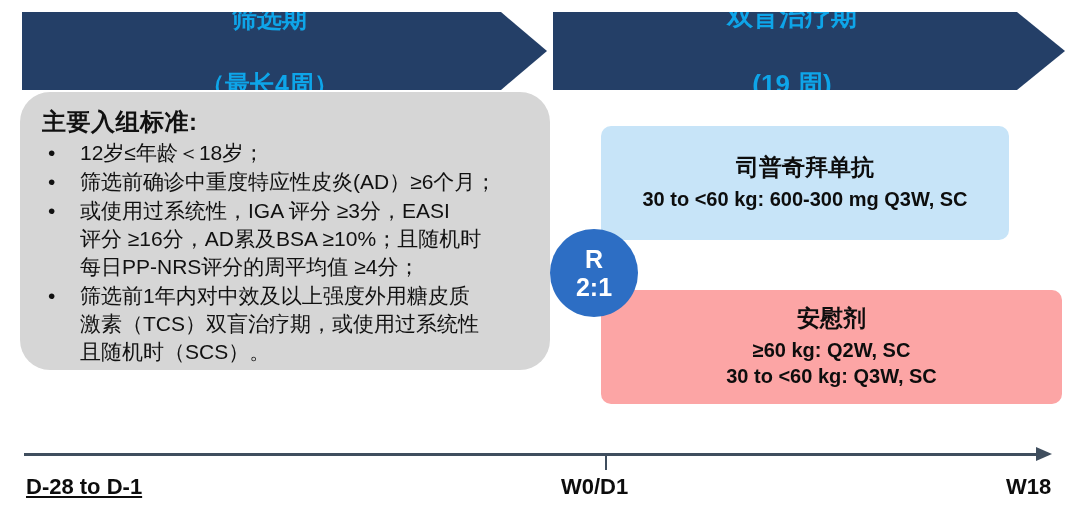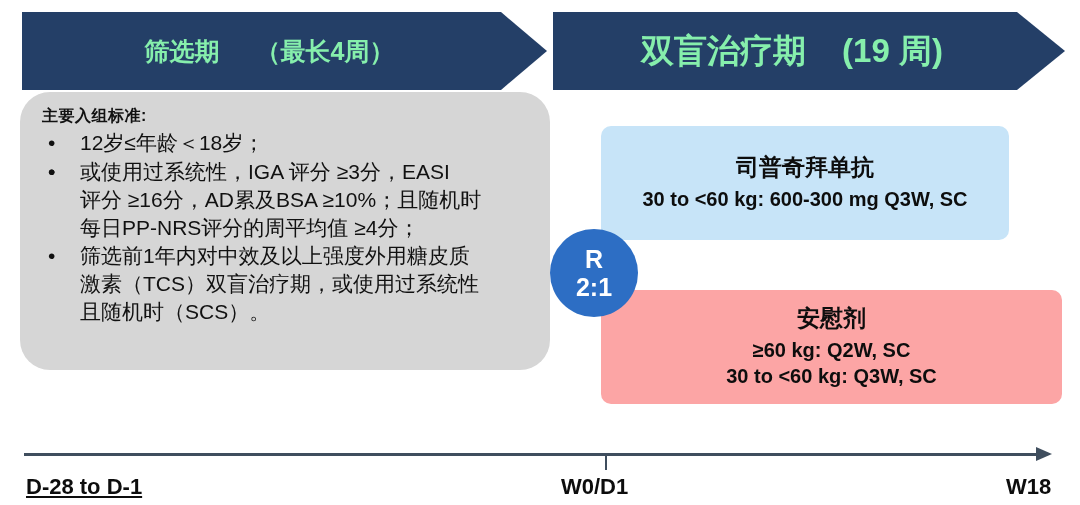--- a/index.html
+++ b/index.html
@@ -15,23 +15,23 @@
     width: 1080px;
     height: 505px;
     background: #ffffff;
     overflow: hidden;
   }
 
   
   .phase-banner {
     position: absolute;
     background: #243f67;
-    color: #86efac;
+    color: #0ea5e9;
     display: flex;
-    flex-direction: row;
+    flex-direction: column;
     align-items: center;
     justify-content: center;
     text-align: center;
     font-weight: bold;
     line-height: 1.22;
     box-sizing: border-box;
     gap: 36px;
   }
   .phase-banner .ln {
     display: block;
@@ -45,40 +45,40 @@
     height: 78px;
     font-size: 25px;
     clip-path: polygon(0 0, calc(100% - 46px) 0, 100% 50%, calc(100% - 46px) 100%, 0 100%);
     padding-right: 30px;
   }
   #phase-treatment {
     left: 553px;
     top: 12px;
     width: 512px;
     height: 78px;
-    font-size: 33px;
+    font-size: 26px;
     clip-path: polygon(0 0, calc(100% - 48px) 0, 100% 50%, calc(100% - 48px) 100%, 0 100%);
     padding-right: 34px;
   }
 
   
   #criteria-card {
     position: absolute;
     left: 20px;
     top: 92px;
     width: 530px;
     height: 278px;
     background: #d6d6d6;
     border-radius: 30px;
     box-sizing: border-box;
     padding: 14px 20px 10px 22px;
     color: #111111;
   }
   #criteria-title {
-    font-size: 16px;
+    font-size: 24px;
     font-weight: bold;
     line-height: 1.3;
     margin-bottom: 2px;
     letter-spacing: .5px;
   }
   .criteria-list {
     list-style: none;
     margin: 0;
     padding: 0;
   }
@@ -222,20 +222,21 @@
   <div id="criteria-card">
     <div id="criteria-title">主要入组标准:</div>
 
     <ul class="criteria-list">
       <li class="criteria-item">
         <span class="bullet">•</span>
         <span>12岁≤年龄＜18岁；</span>
       </li>
       <li class="criteria-item">
         <span class="bullet">•</span>
+        <span>筛选前确诊中重度特应性皮炎(AD）≥6个月；</span>
       </li>
       <li class="criteria-item">
         <span class="bullet">•</span>
         <span>或使用过系统性，IGA 评分 ≥3分，EASI</span><br>
         <span>评分 ≥16分，AD累及BSA ≥10%；且随机时</span><br>
         <span>每日PP-NRS评分的周平均值 ≥4分；</span>
       </li>
       <li class="criteria-item">
         <span class="bullet">•</span>
         <span>筛选前1年内对中效及以上强度外用糖皮质</span><br>

